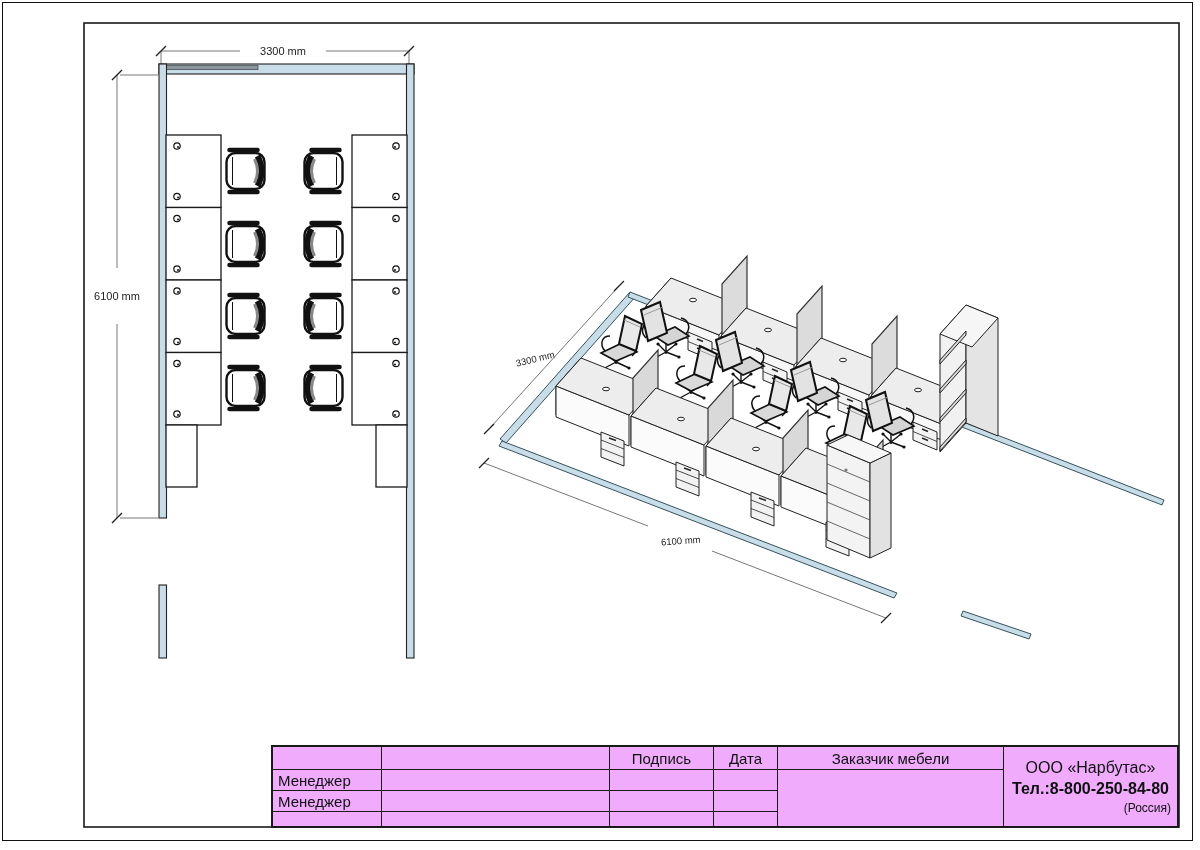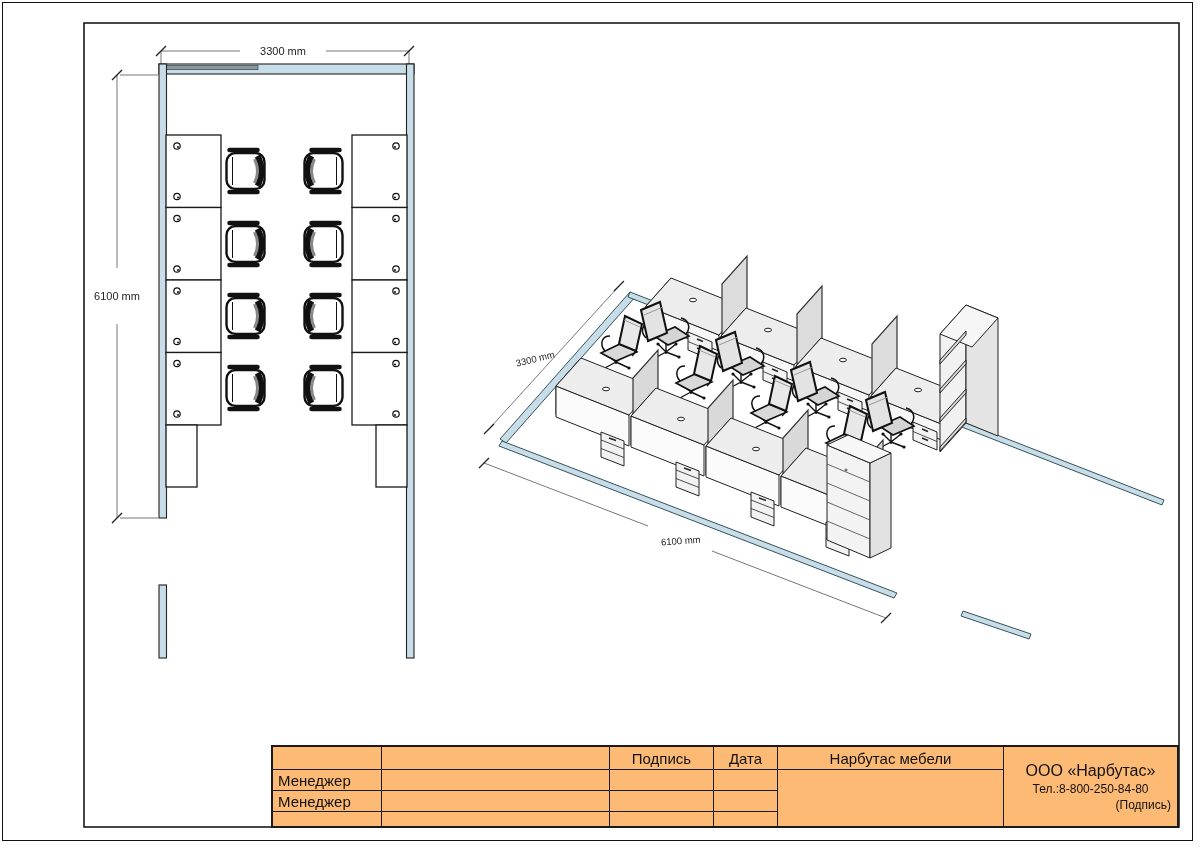--- a/index.html
+++ b/index.html
@@ -6,31 +6,31 @@
     font-family:"Liberation Sans", sans-serif;}
   .page{position:absolute;left:0;top:0;width:1200px;height:813px;background:#fff;}
   .outer-border{position:absolute;left:2px;top:2px;width:1191px;height:839px;
     border:1.5px solid #111;box-sizing:border-box;pointer-events:none;}
   svg.drawing{position:absolute;left:0;top:0;}
   
   .tb{position:absolute;left:271px;top:745px;width:908px;height:83px;box-sizing:border-box;
       border:2px solid #1a1a1a;display:grid;
       grid-template-columns:109px 228px 104px 64px 226px 1fr;
       grid-template-rows:23px 21px 21px 1fr;
-      font-size:15px;color:#111;background:#fdba74;}
+      font-size:15px;color:#111;background:#f0abfc;}
   .tb .c{box-sizing:border-box;border-right:1.3px solid #1a1a1a;border-bottom:1.3px solid #1a1a1a;
       display:flex;align-items:center;padding:0 5px;white-space:nowrap;overflow:hidden;}
   .tb .ctr{justify-content:center;padding:0;}
   .tb .nob{border-bottom:none;}
   .tb .set-body{grid-column:5;grid-row:2/5;border-bottom:none;}
   .tb .company{grid-column:6;grid-row:1/5;border-right:none;border-bottom:none;
       display:flex;flex-direction:column;justify-content:center;align-items:center;
       padding:2px 6px;line-height:1.35;}
   .tb .company .nm{font-size:16px;}
-  .tb .company .ph{font-size:12px;font-weight:400;}
+  .tb .company .ph{font-size:16px;font-weight:700;}
   .tb .company .cn{font-size:12px;align-self:flex-end;}
 </style>
 </head>
 <body>
 
 <div class="page">
 
 <svg class="drawing" width="1200" height="850" viewBox="0 0 1200 850">
 
   <defs>
@@ -275,25 +275,25 @@
       <circle cx="846" cy="470" r="1.6" fill="#777" stroke="none"></circle>
     </g>
   </g>
 </svg>
 
 <div class="tb">
   <div class="c"></div>
   <div class="c"></div>
   <div class="c ctr">Подпись</div>
   <div class="c ctr">Дата</div>
-  <div class="c ctr">Нарбутас мебели</div>
+  <div class="c ctr">Заказчик мебели</div>
   <div class="company">
     <div class="nm">ООО «Нарбутас»</div>
     <div class="ph">Тел.:8-800-250-84-80</div>
-    <div class="cn">(Подпись)</div>
+    <div class="cn">(Россия)</div>
   </div>
 
   <div class="c">Менеджер</div>
   <div class="c"></div>
   <div class="c"></div>
   <div class="c"></div>
   <div class="c set-body"></div>
 
   <div class="c">Менеджер</div>
   <div class="c"></div>

